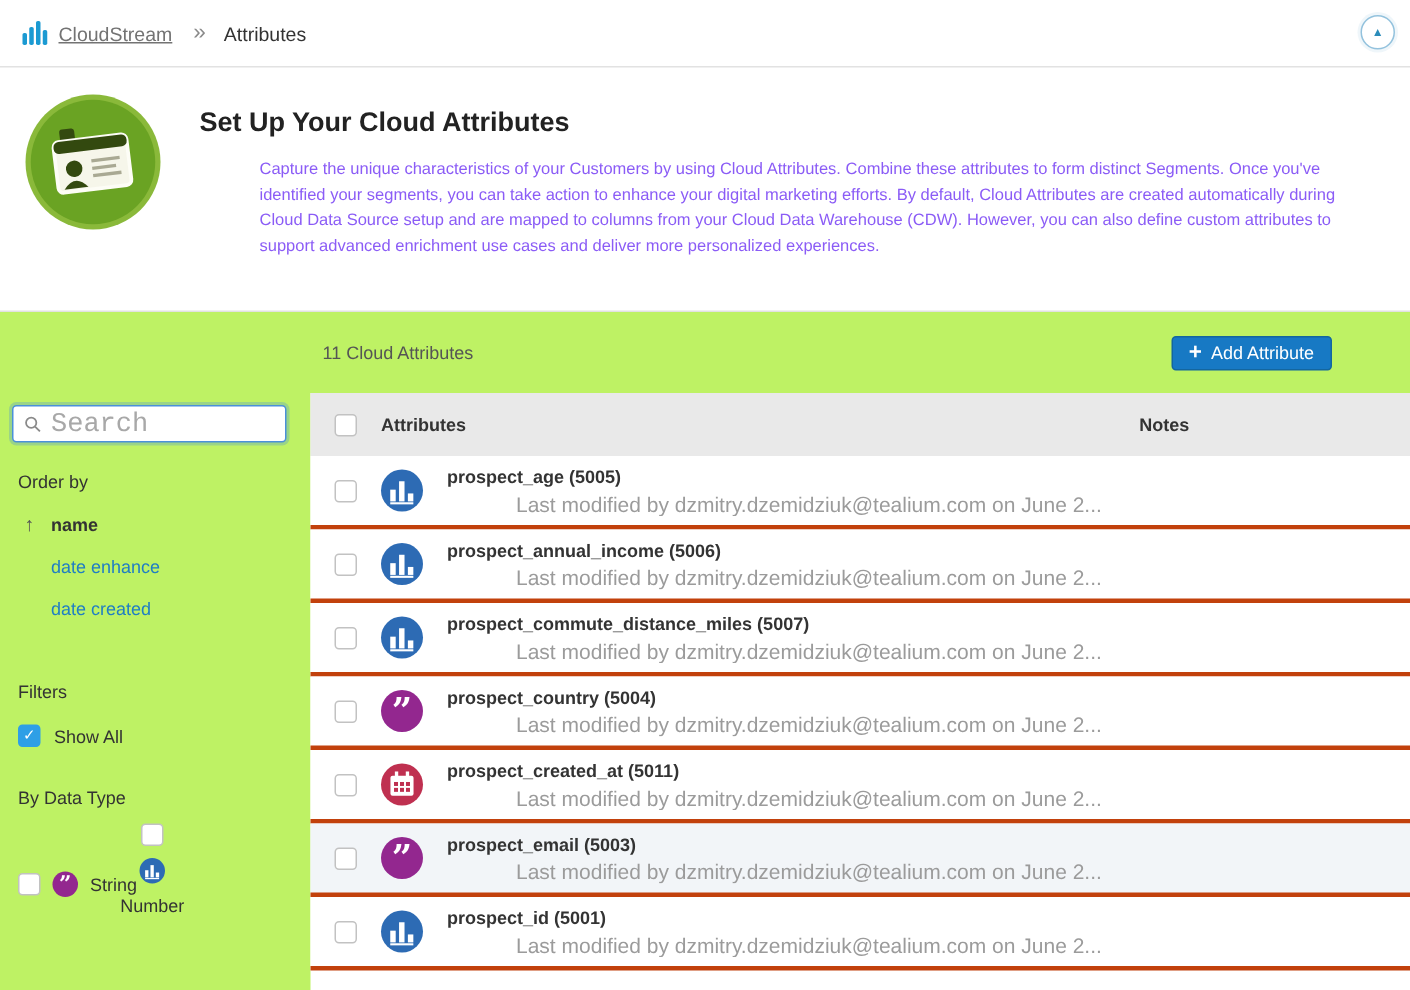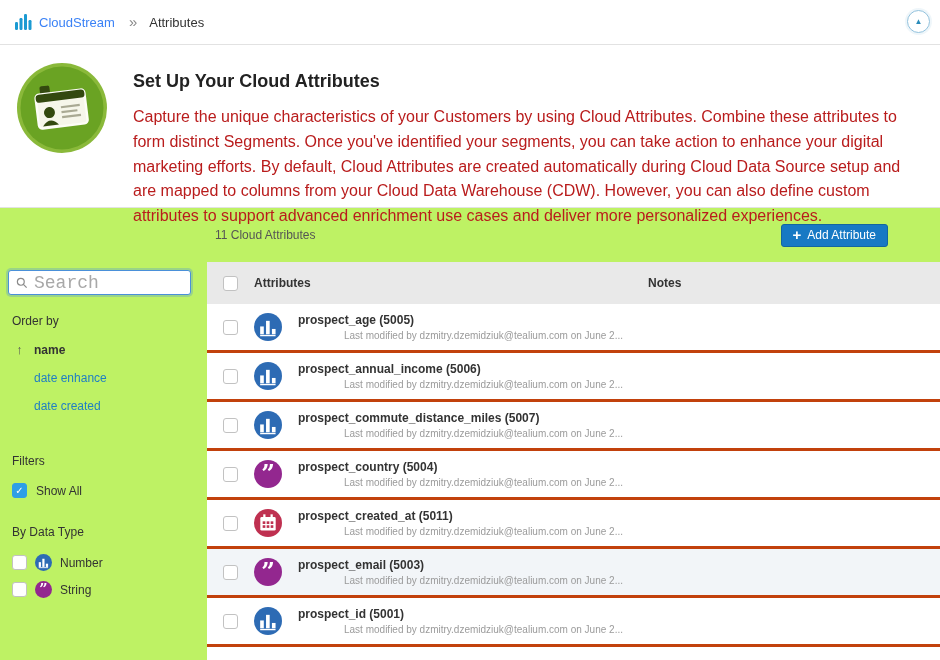--- a/index.html
+++ b/index.html
@@ -5,34 +5,34 @@
   *{margin:0;padding:0;box-sizing:border-box;}
   html,body{width:940px;height:660px;overflow:hidden;background:#fff;
     font-family:"Liberation Sans","DejaVu Sans",sans-serif;color:#333;}
   .app{width:940px;height:660px;position:relative;background:#fff;}
 
   
   .topbar{height:45px;border-bottom:1px solid #e2e2e2;display:flex;align-items:center;
     padding:0 14px;position:relative;background:#fff;}
   .brand{display:flex;align-items:center;gap:7px;}
   .logo{width:18px;height:18px;display:inline-flex;}
-  .brand-name{font-size:13px;color:#3b82f6;}
+  .brand-name{font-size:13px;color:#737373;text-decoration:underline;}
   .crumb-sep{color:#8a8a8a;font-size:15px;margin:0 12px 2px 14px;}
   .crumb{font-size:13px;color:#333;}
   .collapse{position:absolute;right:10px;top:10px;width:23px;height:23px;border-radius:50%;
     border:1px solid #93c2dd;background:#fff;color:#2b8cba;font-size:8px;line-height:1;
     display:flex;align-items:center;justify-content:center;cursor:pointer;
     box-shadow:0 0 0 2px rgba(147,194,221,.15);}
 
   
   .hero{height:163px;border-bottom:1px solid #e2e2e2;display:flex;padding:17px 20px 0 16px;background:#fff;}
   .hero-icon{width:92px;height:92px;flex:0 0 92px;}
   .hero-text{margin-left:25px;padding-top:9px;}
   .hero-text h1{font-size:18px;font-weight:bold;color:#222;margin-bottom:13px;}
-  .hero-text p{font-size:16px;line-height:1.55;color:#b91c1c;max-width:786px;}
+  .hero-text p{font-size:11px;line-height:1.55;color:#8b5cf6;max-width:786px;margin-left:40px;}
 
   
   .lower{height:452px;background:#bef264;display:flex;flex-direction:column;}
   .toolbar{height:54px;display:flex;align-items:center;padding-left:215px;padding-right:52px;}
   .count{font-size:12px;color:#555;}
   .add-btn{margin-left:auto;height:23px;padding:0 11px;background:#1779c4;border:1px solid #13669f;
     border-radius:3px;color:#fff;font-size:12px;display:flex;align-items:center;gap:6px;cursor:pointer;
     font-family:inherit;}
   .add-btn .plus{font-size:15px;font-weight:bold;line-height:1;margin-top:-1px;}
 
@@ -53,37 +53,37 @@
   .ob-row .sp{width:11px;}
   .ob-row.active span:last-child{font-weight:bold;color:#333;}
   .ob-row.link span:last-child{color:#1f7ec4;}
   .filters-label{margin-top:41px;}
   .cb{width:15px;height:15px;border:1px solid #c2c2c2;border-radius:3px;background:#fff;flex:0 0 15px;
     display:inline-flex;align-items:center;justify-content:center;cursor:pointer;}
   .cb.checked{background:#2e9fe6;border-color:#2e9fe6;color:#fff;font-size:10px;}
   .showall-row{display:flex;align-items:center;gap:9px;margin:15px 0 0 4px;}
   .bytype-label{margin-top:27px;}
   .type-row{display:flex;align-items:center;gap:8px;margin:0 0 0 4px;height:27px;}
-  .type-row:first-of-type{margin-top:10px;}
+  .type-row:first-of-type{margin-top:10px;flex-direction:column;}
   .mini-icon{width:17px;height:17px;border-radius:50%;display:inline-flex;overflow:hidden;flex:0 0 17px;}
   .mini-icon svg,.row-icon svg{width:100%;height:100%;display:block;}
   .type-label{color:#333;}
 
   
   .table-area{flex:1;margin-right:10px;background:#fff;display:flex;flex-direction:column;min-height:0;}
   .t-head{height:42px;background:#e9e9e9;display:flex;align-items:center;font-size:12px;font-weight:bold;color:#333;}
   .col-check{width:47px;flex:0 0 47px;display:flex;justify-content:center;}
   .col-main{flex:1;display:flex;align-items:center;min-width:0;}
   .col-notes{width:333px;flex:0 0 333px;padding-left:25px;}
   .t-row{height:49px;display:flex;align-items:center;border-bottom:3px solid #c2410c;background:#fff;cursor:pointer;}
   .t-row.highlight{background:#f2f5f8;}
   .row-icon{width:28px;height:28px;border-radius:50%;overflow:hidden;flex:0 0 28px;margin-right:16px;}
   .row-text{min-width:0;}
   .row-name{font-size:12px;font-weight:bold;color:#333;margin-bottom:3px;}
-  .row-sub{font-size:10px;color:#9b9b9b;white-space:nowrap;overflow:hidden;text-overflow:ellipsis;padding-left:46px;}
+  .row-sub{font-size:14px;color:#9b9b9b;white-space:nowrap;overflow:hidden;text-overflow:ellipsis;padding-left:46px;}
 </style>
 </head>
 <body>
 
 <div class="app">
 
   <header class="topbar">
     <div class="brand">
       <span class="logo">
         <svg viewBox="0 0 18 18">

